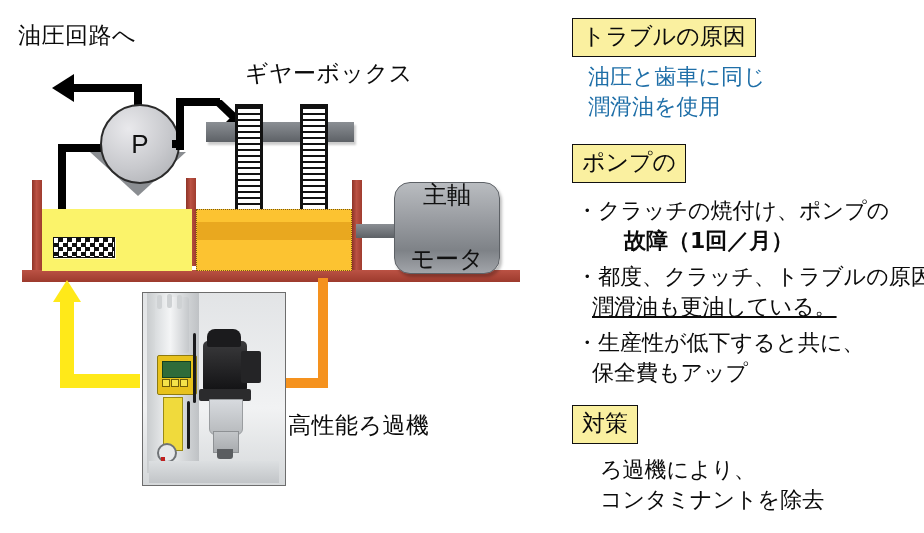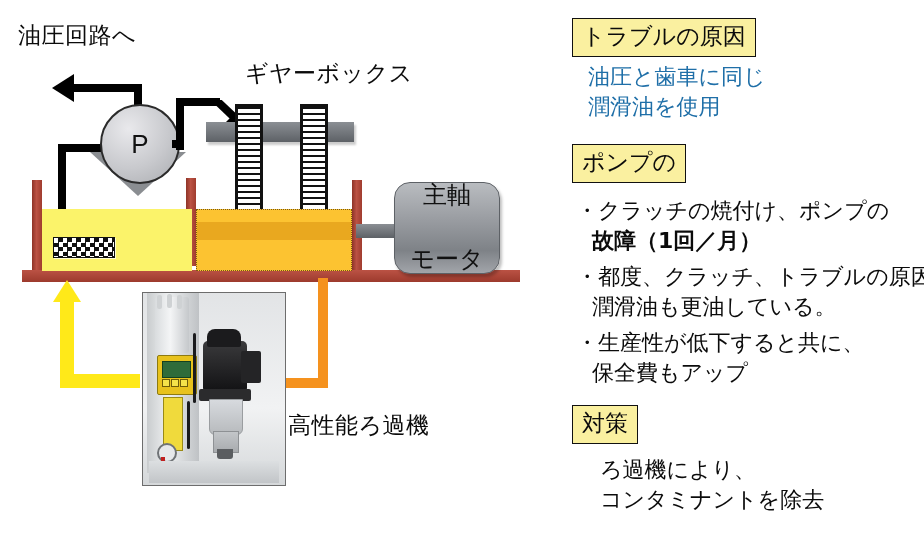--- a/index.html
+++ b/index.html
@@ -145,21 +145,21 @@
   }
   .bodytext{
     position:absolute;
     font-size:22px;
     line-height:1.38;
     white-space:pre;
     font-family:"DejaVu Sans","Liberation Sans",sans-serif;
   }
   .blue{color:#1f6fa8;}
   .black{color:#0b0b0b;}
-  .b{font-weight:bold;}
+  .b{font-weight:bold;margin-left:32px;}
 </style>
 </head>
 <body>
 
 <div id="page">
 
   <div id="diagram">
 
     <div class="dlabel" style="left:18px;top:20px;">油圧回路へ</div>
     <div class="dlabel" style="left:288px;top:410px;">高性能ろ過機</div>
@@ -255,21 +255,21 @@
     <div class="hdr" style="left:12px;top:18px;">トラブルの原因</div>
     <div class="bodytext blue" style="left:28px;top:62px;">油圧と歯車に同じ</div>
     <div class="bodytext blue" style="left:28px;top:92px;">潤滑油を使用</div>
 
     <div class="hdr" style="left:12px;top:144px;">ポンプの</div>
 
     <div class="bodytext black" style="left:16px;top:196px;">・クラッチの焼付け、ポンプの</div>
     <div class="bodytext black b" style="left:32px;top:226px;">故障（1回／月）</div>
 
     <div class="bodytext black" style="left:16px;top:262px;">・都度、クラッチ、トラブルの原因</div>
-    <div class="bodytext black" style="left:32px;top:292px;">潤滑油も更油している。</div>
+    <div class="bodytext black" style="left:32px;top:292px;text-decoration:underline;">潤滑油も更油している。</div>
 
     <div class="bodytext black" style="left:16px;top:328px;">・生産性が低下すると共に、</div>
     <div class="bodytext black" style="left:32px;top:358px;">保全費もアップ</div>
 
     <div class="hdr" style="left:12px;top:405px;">対策</div>
     <div class="bodytext black" style="left:40px;top:455px;">ろ過機により、</div>
     <div class="bodytext black" style="left:40px;top:485px;">コンタミナントを除去</div>
   </div>
 
 </div>

